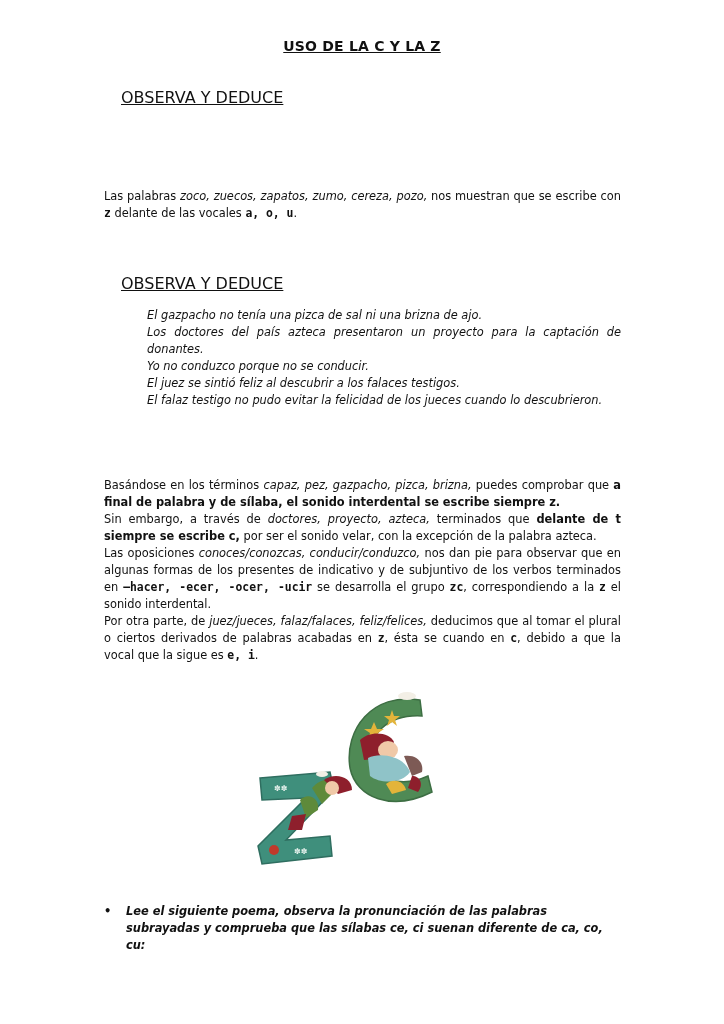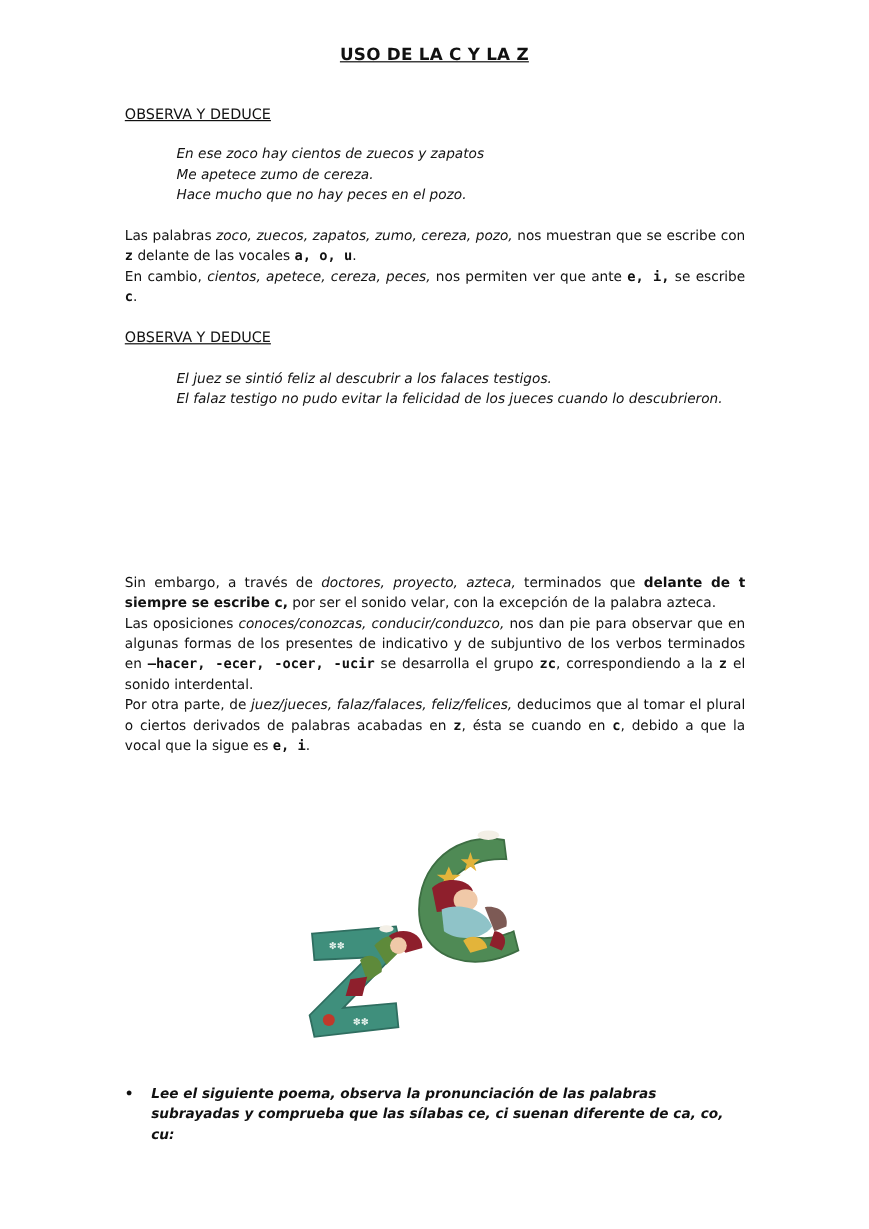--- a/index.html
+++ b/index.html
@@ -1,21 +1,21 @@
 <!DOCTYPE html>
 <html><head>
   <meta charset="utf-8">
   <style>
     html, body { margin: 0; padding: 0; background: #ffffff; }
     body { width: 724px; height: 1024px; position: relative; overflow: hidden;
            font-family: "DejaVu Sans", sans-serif; color: #111; }
     .page { position: absolute; left: 0; top: 0; width: 574px; height: 1024px; }
     .title { position: absolute; top: 38px; left: 0; width: 724px; text-align: center;
              font-size: 14px; font-weight: bold; text-decoration: underline; letter-spacing: 0.2px; }
-    .heading { position: absolute; left: 104px; font-size: 12px; text-decoration: underline; text-align: right; }
+    .heading { position: absolute; left: 121px; font-size: 16px; text-decoration: underline; text-align: right; }
     .examples { position: absolute; left: 147px; width: 474px; font-size: 11.4px; font-style: italic;
                 line-height: 17px; }
     .examples div { text-align: justify; }
     .para { position: absolute; left: 104px; width: 517px; font-size: 11.4px; line-height: 17px;
             text-align: justify; }
     .para p { margin: 0; }
     .para i { }
     .para b { font-weight: bold; font-family: "DejaVu Sans Mono", monospace; }
     .para b.s { font-family: "DejaVu Sans", sans-serif; }
     .image-wrap { position: absolute; left: 252px; top: 680px; width: 190px; height: 190px; }
@@ -26,39 +26,37 @@
   </style>
 </head>
 <body>
 
 <div class="page">
 
   <div class="title">USO DE LA C Y LA Z</div>
 
   <div class="heading" style="top:88px;">OBSERVA Y DEDUCE</div>
 
-  <div class="examples" style="top:120px;">
-    <div>En ese zoco hay cientos de zuecos y zapatos</div>
-    <div>Me apetece zumo de cereza.</div>
-    <div>Hace mucho que no hay peces en el pozo.</div>
-  </div>
 
   <div class="para" style="top:188px;">
     <p><span>Las palabras </span><i>zoco, zuecos, zapatos, zumo, cereza, pozo,</i><span> nos muestran  que se escribe con </span><b>z</b><span> delante de las vocales </span><b>a, o, u</b><span>.</span></p>
-    <p><span>En cambio, </span><i>cientos, apetece, cereza, peces,</i><span> nos permiten ver que ante </span><b>e, i,</b><span> se escribe </span><b>c</b><span>.</span></p>
   </div>
 
   <div class="heading" style="top:274px;">OBSERVA Y DEDUCE</div>
 
   <div class="examples" style="top:307px;">
+    <div>El gazpacho no tenía una pizca de sal ni una brizna de ajo.</div>
+    <div style="text-align:justify;">Los doctores del país azteca presentaron un proyecto para la captación de donantes.</div>
+    <div>Yo no conduzco porque no se conducir.</div>
     <div>El juez se sintió feliz al descubrir a los falaces testigos.</div>
     <div>El falaz testigo no pudo evitar la felicidad de los jueces cuando lo descubrieron.</div>
   </div>
 
   <div class="para" style="top:477px;">
+    <p><span>Basándose en los términos </span><i>capaz, pez, gazpacho, pizca, brizna,</i><span> puedes comprobar que </span><b class="s">a final de palabra y de sílaba, el sonido interdental se escribe siempre z.</b></p>
     <p><span>Sin embargo, a través de </span><i>doctores, proyecto, azteca,</i><span> terminados que </span><b class="s">delante de t siempre se escribe c,</b><span> por ser el sonido velar, con la excepción de la palabra azteca.</span></p>
     <p><span>Las oposiciones </span><i>conoces/conozcas, conducir/conduzco,</i><span> nos dan pie para observar que en algunas formas de los presentes de indicativo y de subjuntivo de los verbos terminados en </span><b>–hacer, -ecer, -ocer, -ucir</b><span> se desarrolla el grupo </span><b>zc</b><span>, correspondiendo a la </span><b>z</b><span> el sonido interdental.</span></p>
     <p><span>Por otra parte, de </span><i>juez/jueces, falaz/falaces, feliz/felices,</i><span> deducimos que al tomar el plural o ciertos derivados de palabras acabadas en </span><b>z</b><span>, ésta se cuando en </span><b>c</b><span>, debido a que la vocal que la sigue es </span><b>e, i</b><span>.</span></p>
   </div>
 
   <div class="image-wrap">
     <svg width="190" height="190" viewBox="0 0 190 190">
 
       <g>
         <path d="M168 20 C120 12, 92 50, 98 88 C104 118, 140 132, 180 112 L176 96 C150 108, 122 100, 118 80 C114 56, 136 34, 170 36 Z" fill="#4f8a55" stroke="#3d6e43" stroke-width="1.5"></path>

